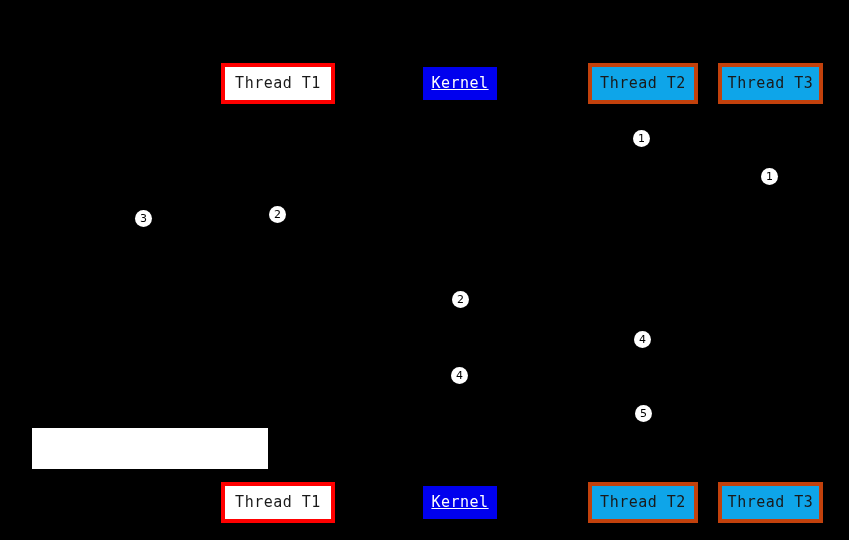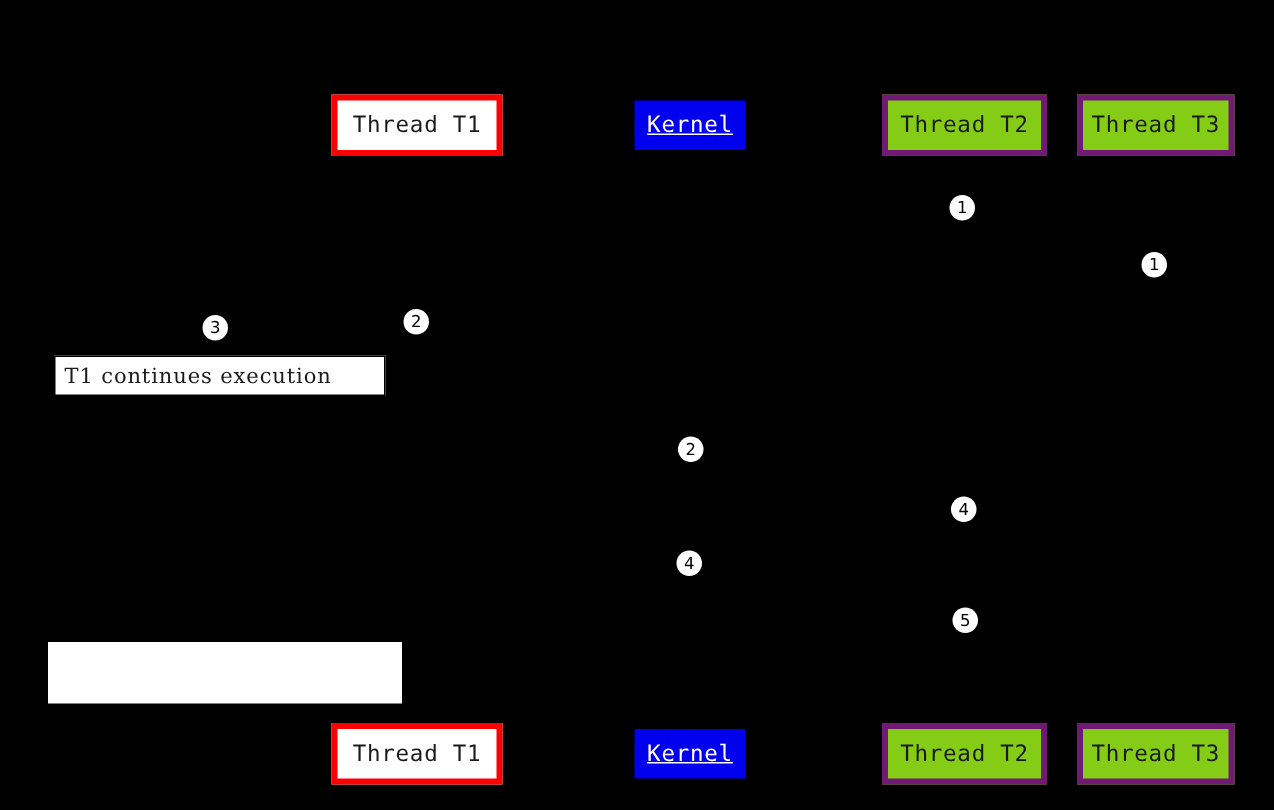--- a/index.html
+++ b/index.html
@@ -35,22 +35,22 @@
     border: 4px solid #ff0000;
     color: #1a1a1a;
   }
   .participant.blue-solid {
     background: #0000ee;
     border: 0;
     color: #ffffff;
     text-decoration: underline;
   }
   .participant.blue-outline {
-    background: #84cc16;
-    border: 4px solid #701a75;
+    background: #0ea5e9;
+    border: 4px solid #c2410c;
     color: #1a1a1a;
   }
 
   
   .lifeline {
     position: absolute;
     width: 1px;
     background: #000000;
   }
 
@@ -115,23 +115,20 @@
     </div>
     <div class="participant blue-solid" style="left: 423px; top: 486px; width: 74px; height: 33px;">
       <span>Kernel</span>
     </div>
     <div class="participant blue-outline" style="left: 588px; top: 482px; width: 110px; height: 41px;">
       <span>Thread T2</span>
     </div>
     <div class="participant blue-outline" style="left: 718px; top: 482px; width: 105px; height: 41px;">
       <span>Thread T3</span>
     </div>
-    <div class="note" style="left: 36px; top: 237px; width: 221px; height: 27px;">
-      <span>T1 continues execution</span>
-    </div>
     <div class="note blank" style="left: 32px; top: 428px; width: 236px; height: 41px;">
       <span></span>
     </div>
     <div class="badge" style="left: 633px; top: 130px;">1</div>
     <div class="badge" style="left: 761px; top: 168px;">1</div>
     <div class="badge" style="left: 135px; top: 210px;">3</div>
     <div class="badge" style="left: 269px; top: 206px;">2</div>
     <div class="badge" style="left: 452px; top: 291px;">2</div>
     <div class="badge" style="left: 634px; top: 331px;">4</div>
     <div class="badge" style="left: 451px; top: 367px;">4</div>

